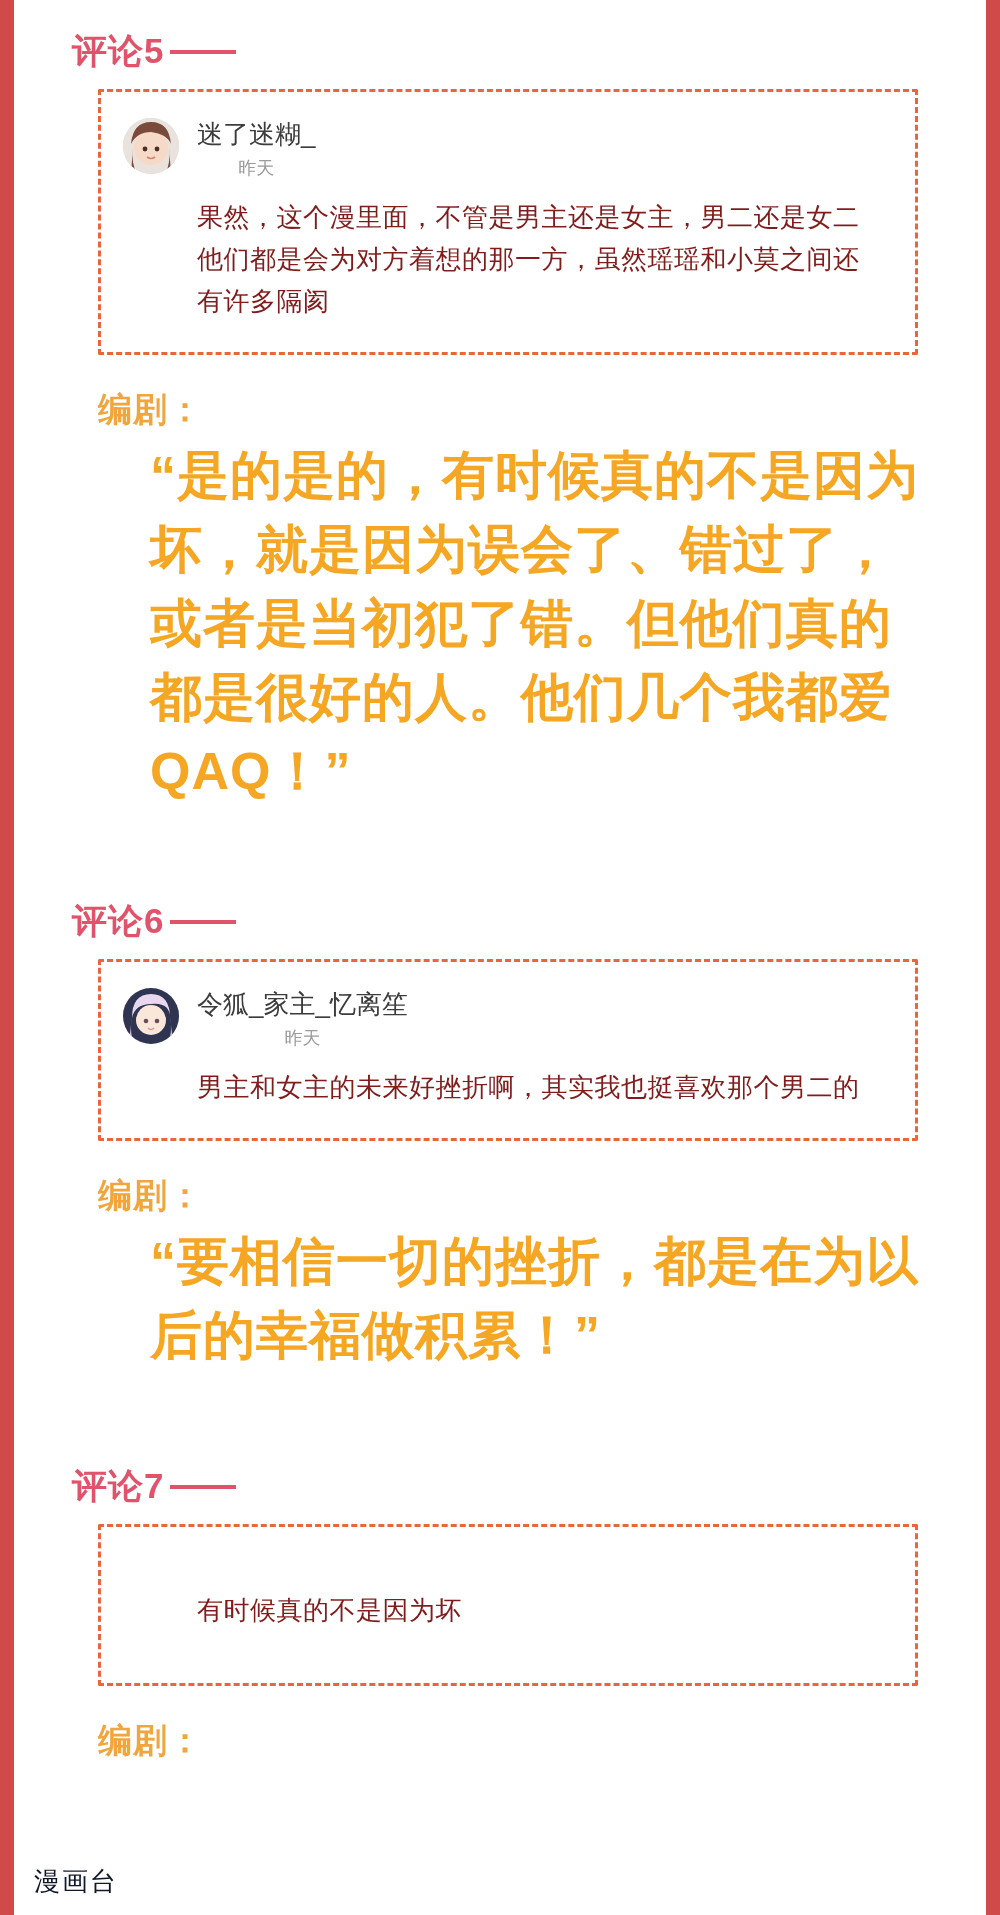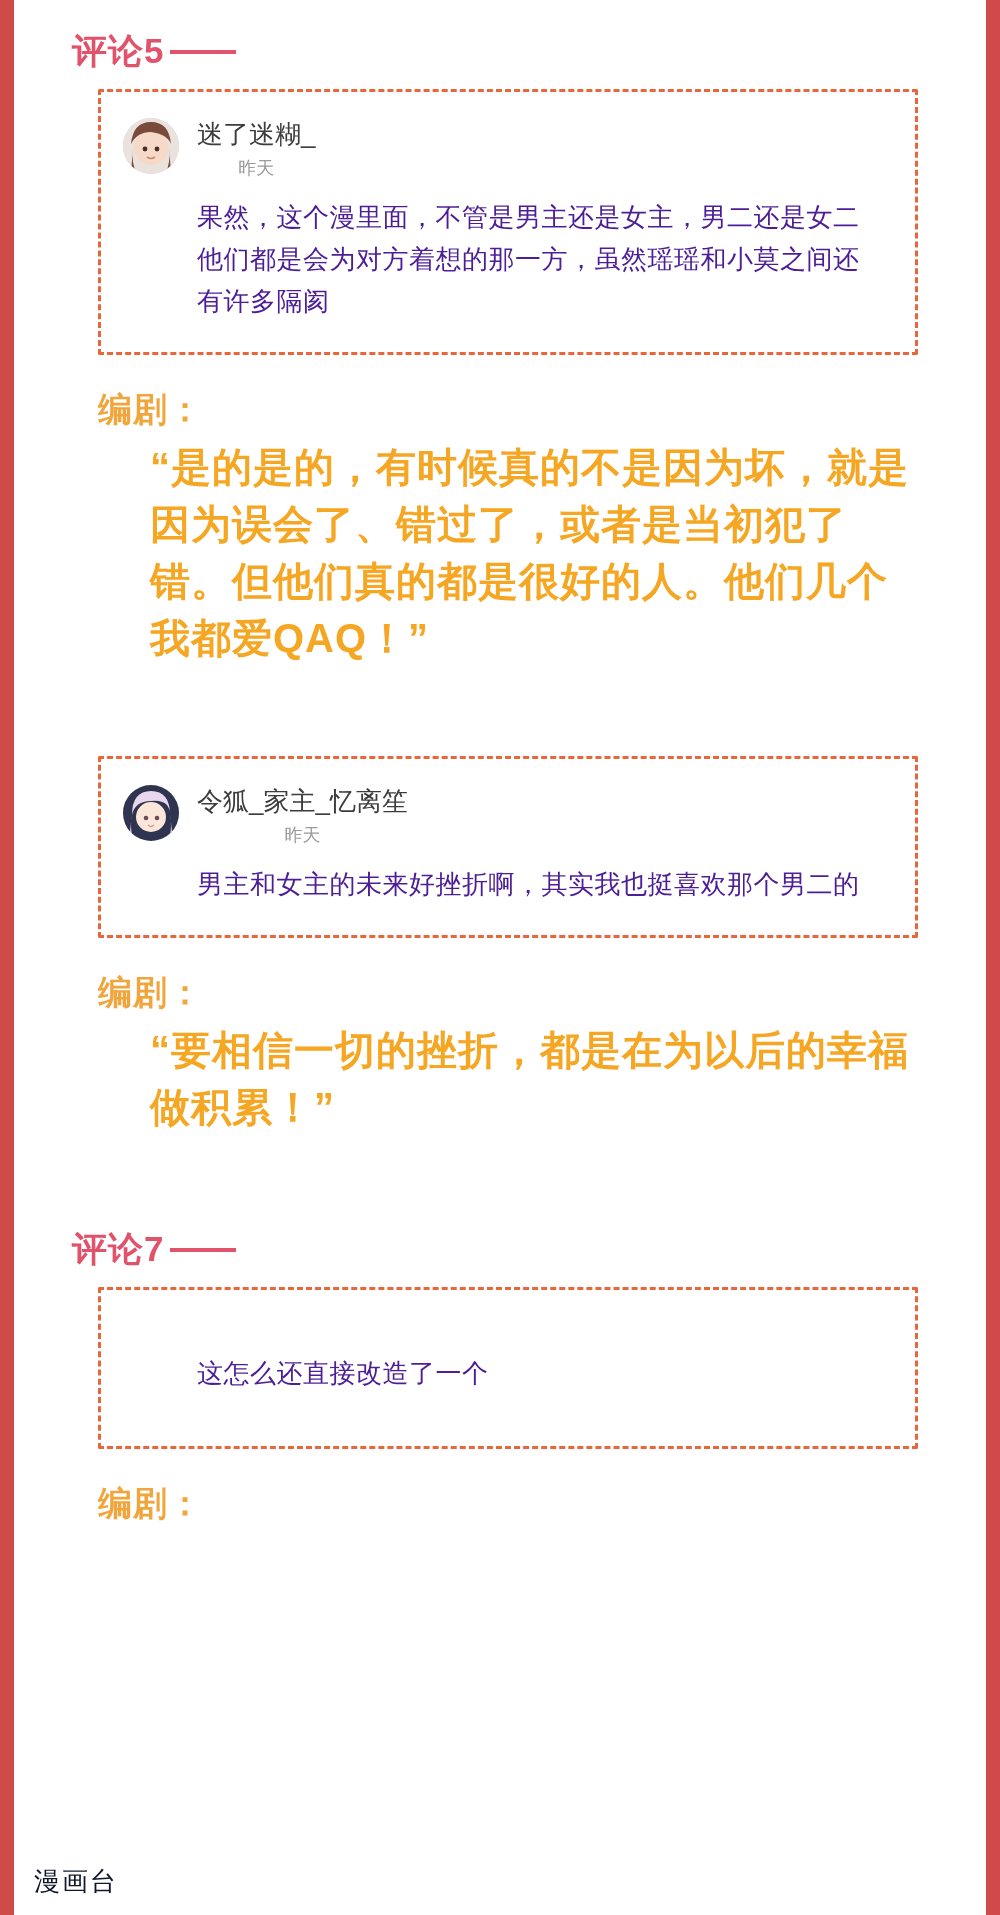--- a/index.html
+++ b/index.html
@@ -95,35 +95,35 @@
   .author-time {
     font-size: 18px;
     color: #9b9b9b;
     margin-top: 6px;
     text-align: center;
   }
   .comment-text {
     margin: 16px 0 0 74px;
     font-size: 26px;
     line-height: 1.62;
-    color: #4c1d95;
+    color: #7f1d1d;
     letter-spacing: 0.5px;
   }
 
   
   .reply-label {
     color: #f0a63c;
     font-size: 34px;
     font-weight: bold;
     margin: 32px 0 6px 44px;
     letter-spacing: 1px;
   }
   .reply-text {
     color: #f5a623;
-    font-size: 40px;
+    font-size: 52px;
     font-weight: bold;
     line-height: 1.42;
     margin: 0 16px 0 96px;
     text-indent: 0;
     letter-spacing: 1px;
   }
 
   .block { margin-bottom: 10px; }
   .gap-lg { height: 80px; }
 
@@ -174,20 +174,24 @@
         <div class="comment-text">果然，这个漫里面，不管是男主还是女主，男二还是女二他们都是会为对方着想的那一方，虽然瑶瑶和小莫之间还有许多隔阂</div>
       </div>
 
       <div class="reply-label">编剧：</div>
       <div class="reply-text">“是的是的，有时候真的不是因为坏，就是因为误会了、错过了，或者是当初犯了错。但他们真的都是很好的人。他们几个我都爱QAQ！”</div>
     </div>
 
     <div class="gap-lg"></div>
 
     <div class="block">
+      <div class="section-head">
+        <span>评论6</span>
+        <span class="rule"></span>
+      </div>
 
       <div class="comment-box">
         <div class="comment-head">
           <div class="avatar">
             <svg viewBox="0 0 56 56" aria-hidden="true">
               <rect width="56" height="56" fill="#2f3550"></rect>
               <circle cx="28" cy="32" r="15" fill="#fbe6da"></circle>
               <path d="M9 30 Q9 6 28 6 Q47 6 47 30 Q47 14 28 16 Q12 16 9 30Z" fill="#e8d7ef"></path>
               <path d="M9 28 Q6 48 12 56 L6 56 Z" fill="#e8d7ef"></path>
               <path d="M47 28 Q50 48 44 56 L50 56 Z" fill="#e8d7ef"></path>
@@ -210,21 +214,21 @@
 
     <div class="gap-lg"></div>
 
     <div class="block">
       <div class="section-head">
         <span>评论7</span>
         <span class="rule"></span>
       </div>
 
       <div class="comment-box" style="padding-top:46px;padding-bottom:52px;">
-        <div class="comment-text">这怎么还直接改造了一个</div>
+        <div class="comment-text">有时候真的不是因为坏</div>
       </div>
 
       <div class="reply-label">编剧：</div>
     </div>
 
   </div>
 
   <div class="watermark">漫画台</div>
 </div>
 

